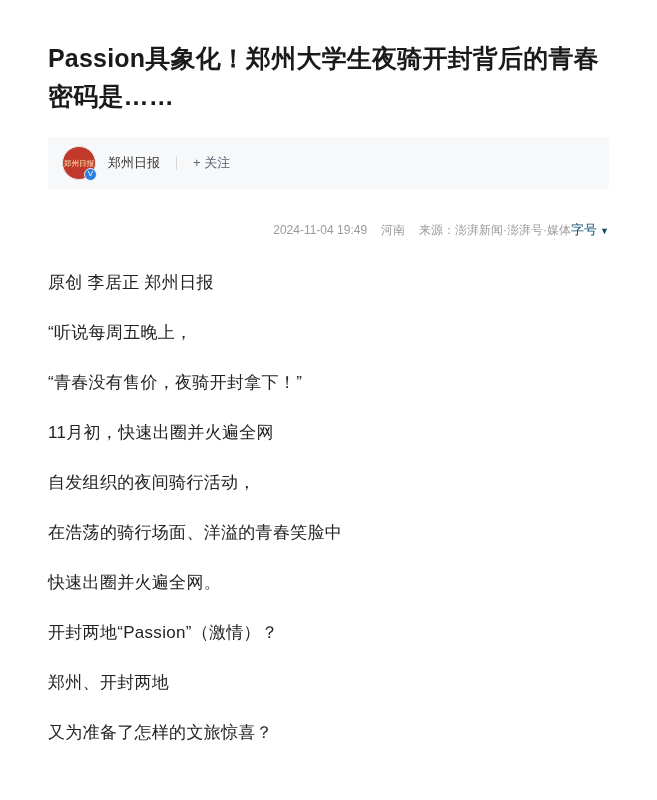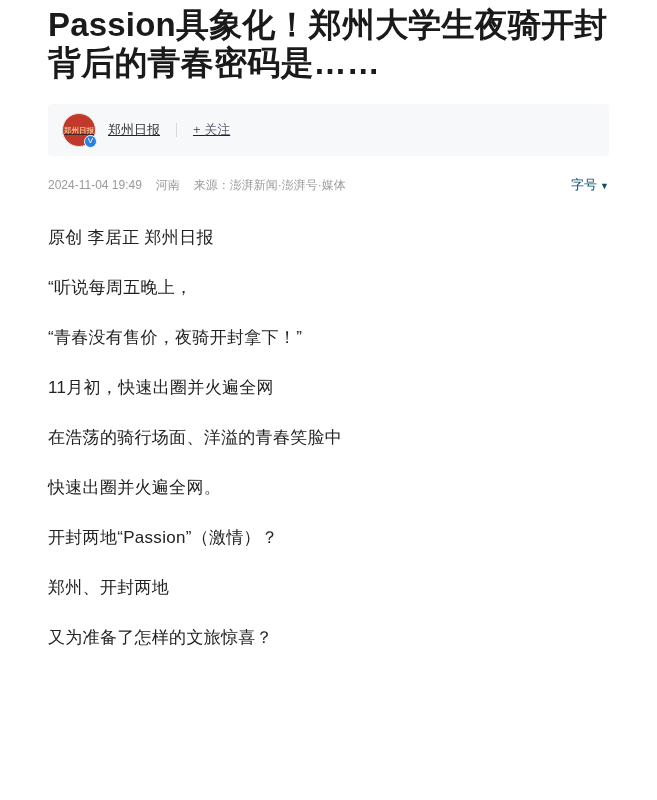--- a/index.html
+++ b/index.html
@@ -15,38 +15,37 @@
     overflow: hidden;
   }
   .page {
     position: relative;
     width: 657px;
     height: 800px;
     box-sizing: border-box;
     padding: 0 48px;
   }
   .article-title {
-    font-size: 33px;
+    font-size: 25px;
     font-weight: bold;
     line-height: 38px;
     letter-spacing: 0.2px;
     color: #1a1a1a;
-    padding-top: 6px;
+    padding-top: 39px;
     margin: 0;
   }
   .source-card {
     margin-top: 22px;
     background: #f7f8fa;
     border-radius: 4px;
     height: 52px;
     display: flex;
     align-items: center;
     padding: 0 14px;
     box-sizing: border-box;
-    text-decoration: underline;
   }
   .avatar-wrap {
     position: relative;
     width: 34px;
     height: 34px;
     flex: 0 0 auto;
   }
   .avatar {
     width: 34px;
     height: 34px;
@@ -95,24 +94,24 @@
   }
   .follow-btn {
     font-size: 13px;
     color: #5b6270;
     display: flex;
     align-items: center;
     gap: 3px;
     cursor: pointer;
   }
   .meta-row {
-    margin-top: 20px;
+    margin-top: 32px;
     display: flex;
     align-items: center;
-    justify-content: space-between;
+    justify-content: flex-end;
     font-size: 12px;
     color: #9a9a9a;
   }
   .meta-left {
     display: flex;
     align-items: center;
     gap: 14px;
     white-space: nowrap;
   }
   .font-size-ctl {
@@ -168,20 +167,21 @@
       <span>字号</span>
       <span class="caret">▼</span>
     </div>
   </div>
 
   <div class="body-text">
     <p class="para">原创 李居正 郑州日报</p>
     <p class="para">“听说每周五晚上，</p>
     <p class="para">“青春没有售价，夜骑开封拿下！”</p>
     <p class="para">11月初，快速出圈并火遍全网</p>
+    <p class="para">自发组织的夜间骑行活动，</p>
     <p class="para">在浩荡的骑行场面、洋溢的青春笑脸中</p>
     <p class="para">快速出圈并火遍全网。</p>
     <p class="para">开封两地“Passion”（激情）？</p>
     <p class="para">郑州、开封两地</p>
     <p class="para">又为准备了怎样的文旅惊喜？</p>
 
   </div>
 
 </div>
 

